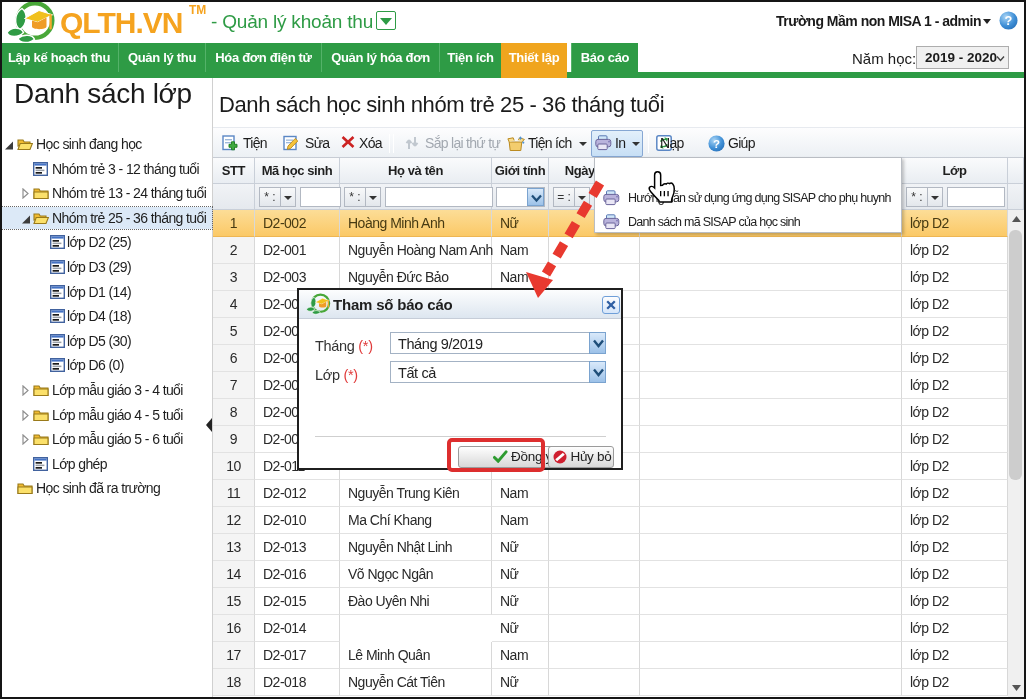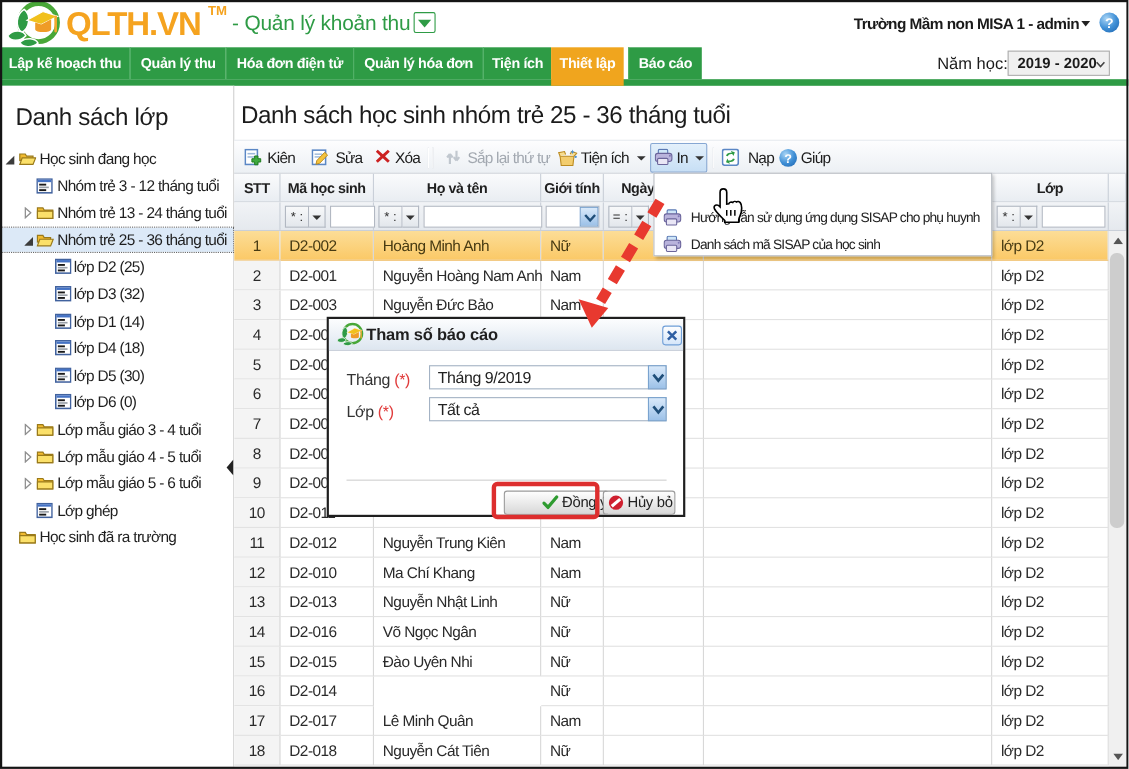--- a/index.html
+++ b/index.html
@@ -14,21 +14,21 @@
 #acctcaret { position:absolute; left:983px; top:19px; border-left:4.5px solid transparent; border-right:4.5px solid transparent; border-top:5.5px solid #222; }
 #helpico { position:absolute; left:999px; top:11px; }
 .tab { position:absolute; top:43px; height:29px; background:#2e9b45; color:#fff; font-size:13px; font-weight:bold; text-align:center; line-height:30px; letter-spacing:-0.3px; }
 .tab.sep { border-left:1px solid #54b269; }
 .tab.orange { background:#f0a51e; height:35px; z-index:2; }
 #navstrip { position:absolute; left:0; top:72px; width:1026px; height:6px; background:#2e9b45; }
 #nhlabel { position:absolute; left:852px; top:50px; font-size:15px; color:#1a1a1a; }
 #nhbox { position:absolute; left:916px; top:46px; width:93px; height:23px; background:#f0f0f0; border:1px solid #adadad; font-size:13.5px; font-weight:bold; color:#1a1a1a; line-height:21px; padding-left:8px; }
 #nhbox svg { position:absolute; right:3px; top:8px; }
 #sidebar { position:absolute; left:0; top:78px; width:213px; height:619px; background:#fff; border-right:1px solid #d0d0d0; }
-#sbtitle { position:absolute; left:14px; top:94px; font-size:22px; color:#1b1b1b; letter-spacing:-0.3px; }
+#sbtitle { position:absolute; left:14px; top:78px; font-size:28px; color:#1b1b1b; letter-spacing:-0.3px; }
 .ti { position:absolute; height:24px; font-size:14px; color:#1e1e1e; white-space:nowrap; letter-spacing:-0.6px; z-index:2; }
 .ti svg { position:absolute; top:4px; }
 #selitem { position:absolute; left:0; top:207px; width:212px; height:22px; background:#dce9f7; outline:1px dotted #666; }
 #splitarrow { position:absolute; left:206px; top:418px; width:0; height:0; border-top:7px solid transparent; border-bottom:7px solid transparent; border-right:6px solid #222; z-index:3; }
 #mtitle { position:absolute; left:219px; top:92px; font-size:22px; color:#1b1b1b; letter-spacing:-0.4px; }
 #toolbar { position:absolute; left:213px; top:127px; width:811px; height:31px; background:linear-gradient(#fdfdfe,#ecf0f4); border-top:1px solid #e7eaef; border-bottom:1px solid #c7ccd4; }
 .tico { position:absolute; top:7px; }
 .tlbl { position:absolute; top:7px; font-size:14px; color:#1c1c1c; white-space:nowrap; letter-spacing:-0.7px; }
 .tsep { position:absolute; top:6px; height:19px; width:1px; background:#c3c9d2; border-right:1px solid #fff; }
 .tcaret { position:absolute; top:14px; width:0; height:0; border-left:4px solid transparent; border-right:4px solid transparent; border-top:4px solid #333; }
@@ -163,21 +163,21 @@
     <span style="position:absolute;left:67px;top:3px;">lớp D2 (25)</span>
   </div>
 <div class="ti" style="left:0px;top:256px;">
     <svg style="left:50px;top:4px;" width="15" height="15" viewBox="0 0 15 15">
       <rect x="0.7" y="0.7" width="13.6" height="12.6" fill="#fff" stroke="#41629e" stroke-width="1.4"></rect>
       <rect x="1.4" y="1.4" width="12.2" height="2.2" fill="#4472c4"></rect>
       <rect x="2.6" y="5" width="6.4" height="1.7" fill="#1a1a1a"></rect>
       <rect x="2.6" y="7.6" width="8.8" height="1.5" fill="#9aa0a8"></rect>
       <rect x="2.6" y="10" width="6.4" height="1.7" fill="#1a1a1a"></rect>
     </svg>
-    <span style="position:absolute;left:67px;top:3px;">lớp D3 (32)</span>
+    <span style="position:absolute;left:67px;top:3px;">lớp D3 (29)</span>
   </div>
 <div class="ti" style="left:0px;top:281px;">
     <svg style="left:50px;top:4px;" width="15" height="15" viewBox="0 0 15 15">
       <rect x="0.7" y="0.7" width="13.6" height="12.6" fill="#fff" stroke="#41629e" stroke-width="1.4"></rect>
       <rect x="1.4" y="1.4" width="12.2" height="2.2" fill="#4472c4"></rect>
       <rect x="2.6" y="5" width="6.4" height="1.7" fill="#1a1a1a"></rect>
       <rect x="2.6" y="7.6" width="8.8" height="1.5" fill="#9aa0a8"></rect>
       <rect x="2.6" y="10" width="6.4" height="1.7" fill="#1a1a1a"></rect>
     </svg>
     <span style="position:absolute;left:67px;top:3px;">lớp D1 (14)</span>
@@ -262,21 +262,21 @@
 <div id="splitarrow"></div>
 <div id="mtitle">Danh sách học sinh nhóm trẻ 25 - 36 tháng tuổi</div>
 <div id="toolbar">
 <div id="inbtn"></div>
 <div class="tico" style="left:9px;"><svg width="17" height="17" viewBox="0 0 17 17">
         <rect x="1" y="1" width="11" height="13.5" fill="#fff" stroke="#5b87c5" stroke-width="1.4"></rect>
         <rect x="3" y="4" width="7" height="1.4" fill="#9db8d9"></rect>
         <rect x="3" y="7" width="7" height="1.4" fill="#9db8d9"></rect>
         <path d="M9.5 6.8 L12.5 6.8 L12.5 9.3 L15 9.3 L15 12.3 L12.5 12.3 L12.5 14.8 L9.5 14.8 L9.5 12.3 L7 12.3 L7 9.3 L9.5 9.3 Z" fill="#3faa3f" stroke="#1e7a1e" stroke-width="0.9"></path>
       </svg></div>
-    <div class="tlbl" style="left:30px;">Kiên</div>
+    <div class="tlbl" style="left:30px;">Tiện</div>
 <div class="tico" style="left:70px;"><svg width="17" height="16" viewBox="0 0 17 16">
         <rect x="1" y="1.5" width="12" height="13" fill="#fff" stroke="#5b87c5" stroke-width="1.4"></rect>
         <rect x="3" y="4.5" width="7" height="1.3" fill="#9db8d9"></rect>
         <rect x="3" y="7" width="7" height="1.3" fill="#9db8d9"></rect>
         <path d="M5 11 L12.2 3.5 L14.8 6 L7.5 13.5 L4.3 14.3 Z" fill="#f5c33c" stroke="#b98a1d" stroke-width="0.9"></path>
       </svg></div>
     <div class="tlbl" style="left:92px;">Sửa</div>
 <div class="tico" style="left:128px;"><svg width="14" height="14" viewBox="0 0 15 15">
         <path d="M2.6 1.2 L7.5 5.6 L12.4 1.2 L14.3 3.1 L9.7 7.5 L14.3 11.9 L12.4 13.8 L7.5 9.4 L2.6 13.8 L0.7 11.9 L5.3 7.5 L0.7 3.1 Z" fill="#cc2222"></path>
       </svg></div>
@@ -299,21 +299,21 @@
         <rect x="0.8" y="4.4" width="15" height="7.4" rx="2.2" fill="#b9b3dc" stroke="#6b659b" stroke-width="1"></rect>
         <rect x="2.8" y="9" width="9.4" height="5.6" rx="1" fill="#e9e6f5" stroke="#6b659b" stroke-width="1"></rect>
         <circle cx="14" cy="6.6" r="0.9" fill="#7f78b5"></circle>
       </svg></div>
     <div class="tlbl" style="left:402px;">In</div>
 <div class="tico" style="left:443px;"><svg width="16" height="16" viewBox="0 0 16 16">
         <rect x="0.8" y="0.8" width="14.4" height="14.4" rx="2" fill="#fff" stroke="#5b87c5" stroke-width="1.5"></rect>
         <path d="M4 6.5 C4.6 4.4 7 3.2 9.2 4 L8.4 2.2 L12 3.4 L10.8 6.8 L9.9 5.2 C8.2 4.6 6.3 5.4 5.7 7 Z" fill="#2f9b45"></path>
         <path d="M12 9.5 C11.4 11.6 9 12.8 6.8 12 L7.6 13.8 L4 12.6 L5.2 9.2 L6.1 10.8 C7.8 11.4 9.7 10.6 10.3 9 Z" fill="#2f9b45"></path>
       </svg></div>
-    <div class="tlbl" style="left:467px;">Nạp</div>
+    <div class="tlbl" style="left:447px;">Nạp</div>
 <div class="tico" style="left:495px;"><svg width="17" height="17" viewBox="0 0 20 20">
         <defs>
           <radialGradient id="hgB" cx="0.35" cy="0.3" r="0.9">
             <stop offset="0" stop-color="#a8d4f5"></stop>
             <stop offset="0.55" stop-color="#3f8fd6"></stop>
             <stop offset="1" stop-color="#1f66b0"></stop>
           </radialGradient>
         </defs>
         <circle cx="10" cy="10" r="9.5" fill="url(#hgB)"></circle>
         <text x="10" y="15" font-family="Liberation Sans" font-size="13.5" font-weight="bold" fill="#fff" text-anchor="middle">?</text>

